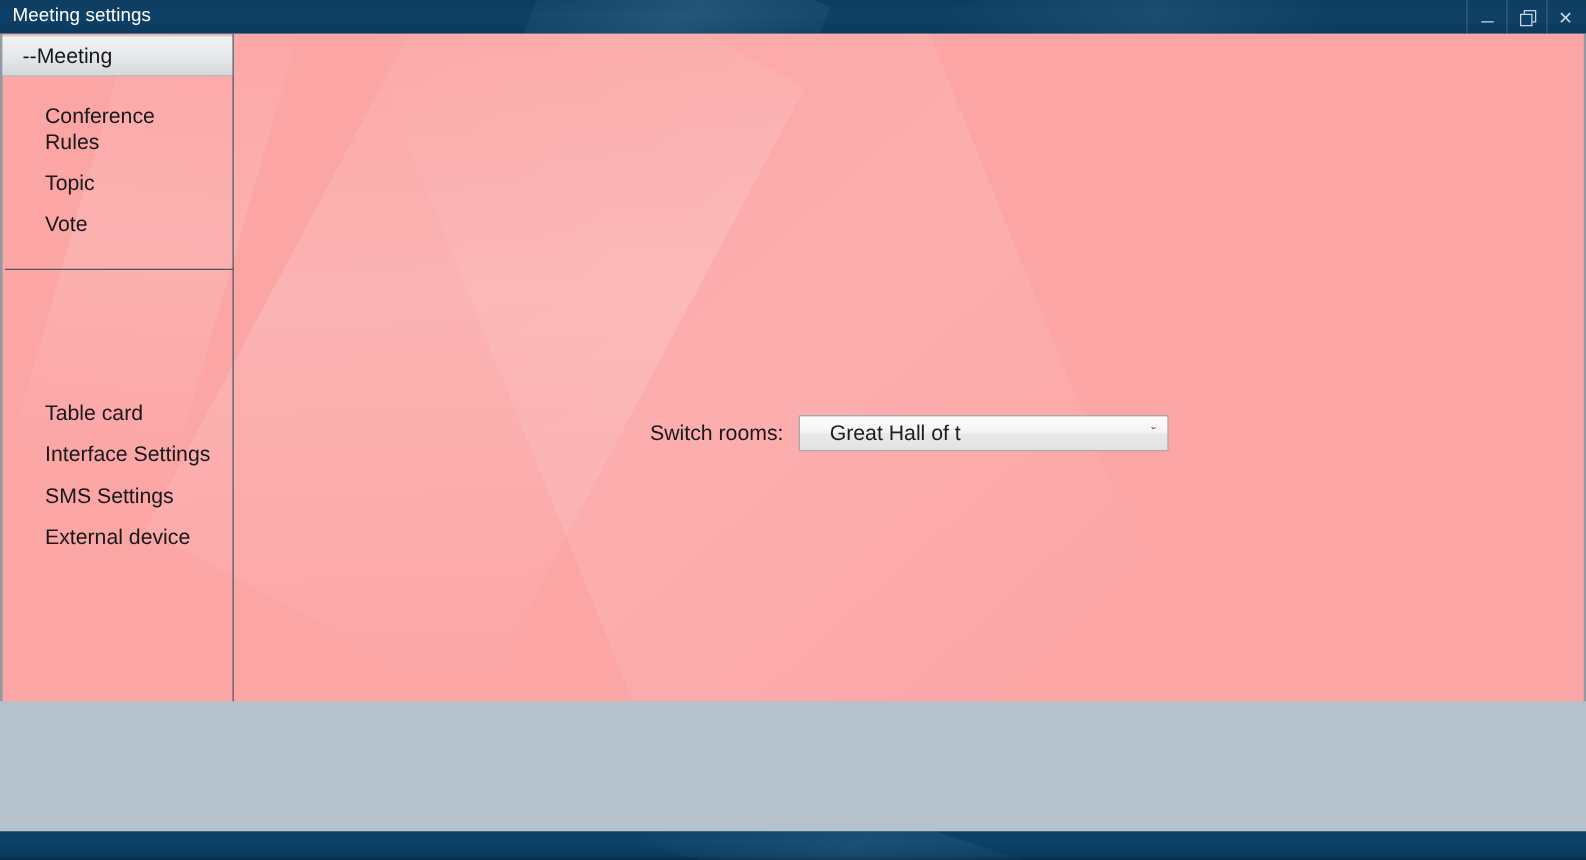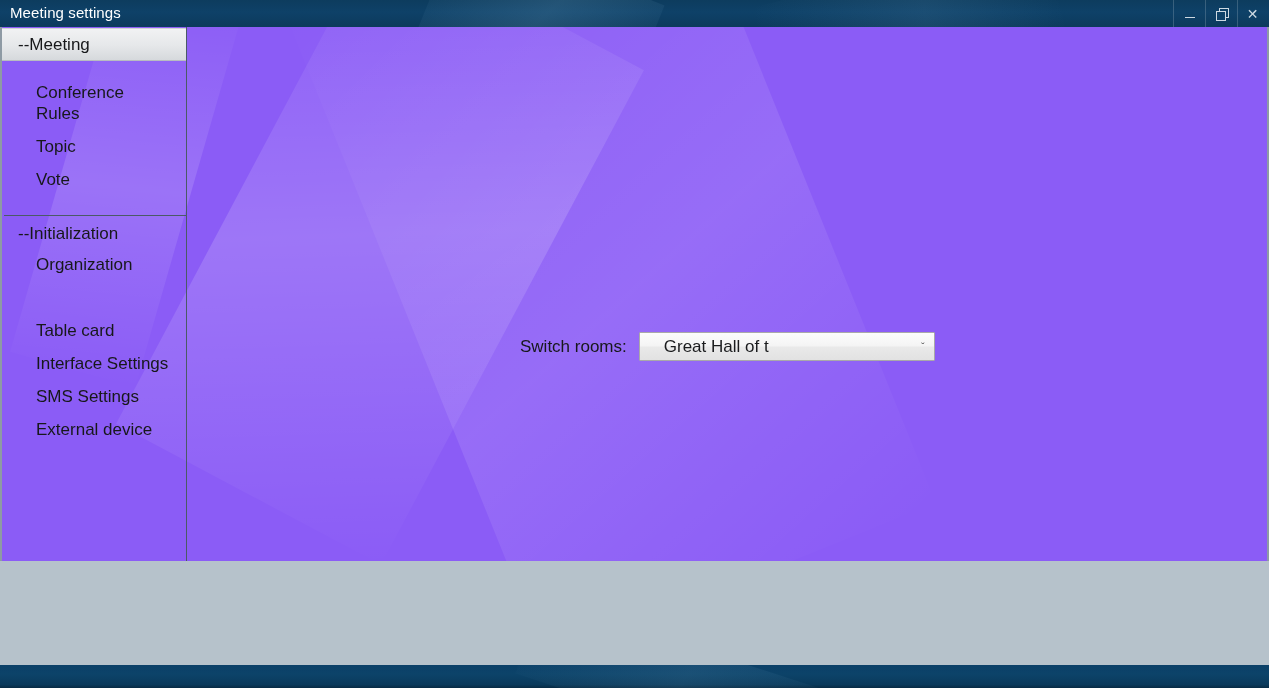--- a/index.html
+++ b/index.html
@@ -98,21 +98,21 @@
     background: #0e4168;
   }
   .glyph-close { font-size: 14px; color: #cdd9e2; }
 
   
   .body-area {
     position: absolute;
     left: 0; top: 27px;
     width: 1269px;
     height: 534px;
-    background: #8b5cf6;
+    background: #fca5a5;
     overflow: hidden;
   }
   .bg-streak-1 {
     position: absolute;
     left: 230px; top: -60px;
     width: 300px; height: 560px;
     background: linear-gradient(150deg, rgba(255,255,255,0.00) 0%, rgba(255,255,255,0.16) 48%, rgba(255,255,255,0.00) 100%);
     transform: rotate(28deg);
     pointer-events: none;
   }
@@ -299,27 +299,21 @@
       </div>
       <div class="nav-item nav-child" style="top:103px;">
         <span>Topic</span>
       </div>
       <div class="nav-item nav-child" style="top:136px;">
         <span>Vote</span>
       </div>
 
       <div class="section-rule" style="top:188px;"></div>
 
-      <div class="nav-item nav-group" style="top:190px;">
-        <span>--Initialization</span>
-      </div>
-
-      <div class="nav-item nav-child" style="top:221px;">
-        <span>Organization</span>
-      </div>
+
       <div class="nav-item nav-child" style="top:287px;">
         <span>Table card</span>
       </div>
       <div class="nav-item nav-child" style="top:320px;">
         <span>Interface Settings</span>
       </div>
       <div class="nav-item nav-child" style="top:353px;">
         <span>SMS Settings</span>
       </div>
       <div class="nav-item nav-child" style="top:386px;">

